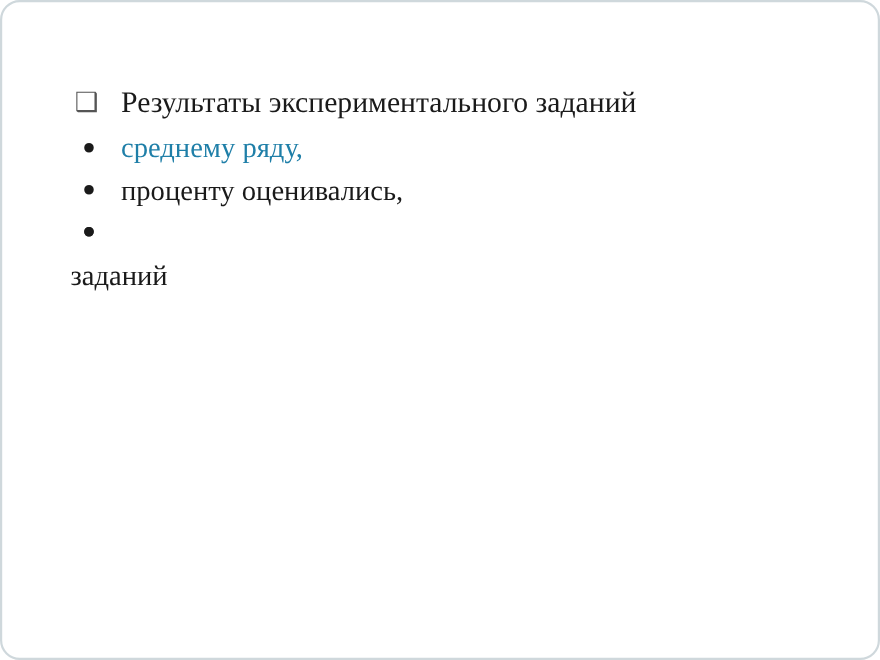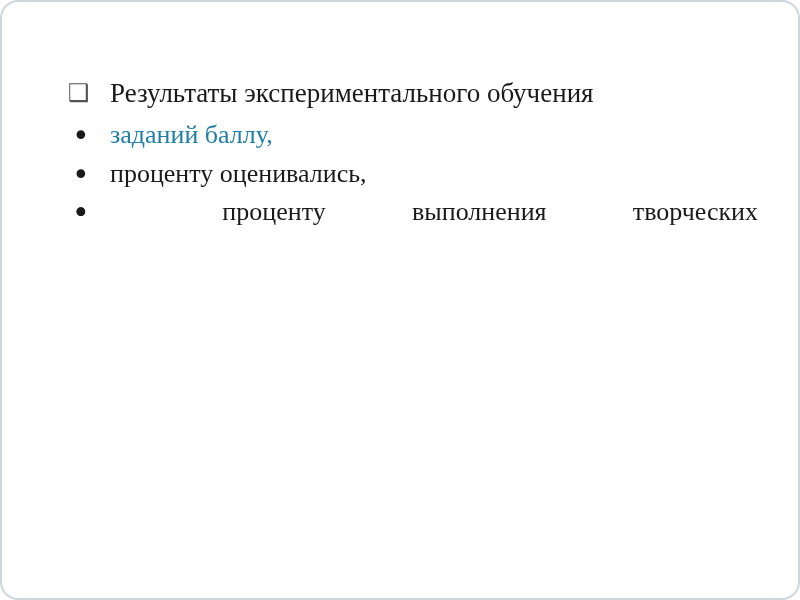--- a/index.html
+++ b/index.html
@@ -89,36 +89,36 @@
   }
 </style>
 </head>
 <body>
 
 <div class="slide">
   <div class="content">
 
     <div class="main-bullet">
       <span class="marker">❑</span>
-      <span>Результаты экспериментального обучения</span>
+      <span>Результаты экспериментального заданий</span>
     </div>
 
     <ul class="sub-list">
       <li class="sub-item accent">
         <span class="dot">•</span>
-        <span>заданий баллу,</span>
+        <span>среднему ряду,</span>
       </li>
       <li class="sub-item">
         <span class="dot">•</span>
         <span>проценту оценивались,</span>
       </li>
       <li class="sub-item accent">
         <span class="dot">•</span>
       </li>
       <li class="sub-item justified">
         <span class="dot">•</span>
         <span class="indent-space"></span>
-        <span>проценту выполнения творческих</span>
+        <span class="tail">заданий</span>
       </li>
     </ul>
 
   </div>
 </div>
 
 </body></html>

